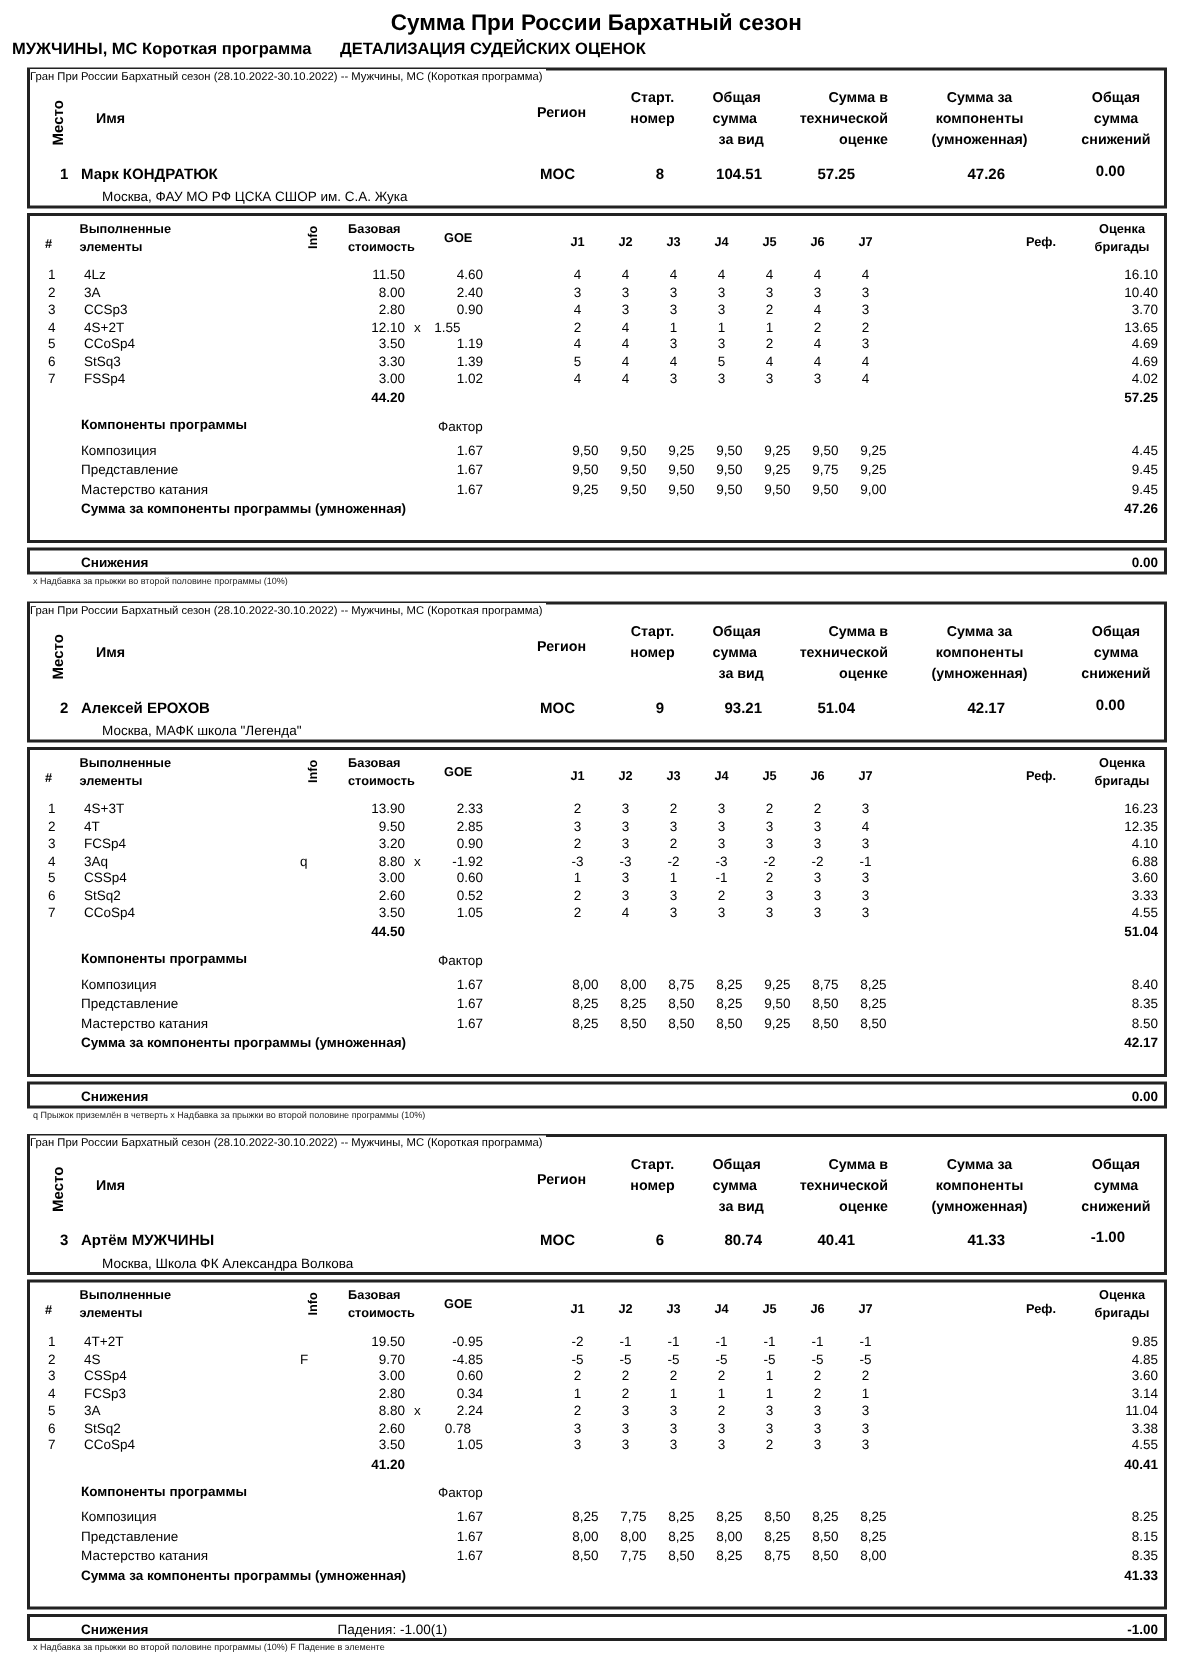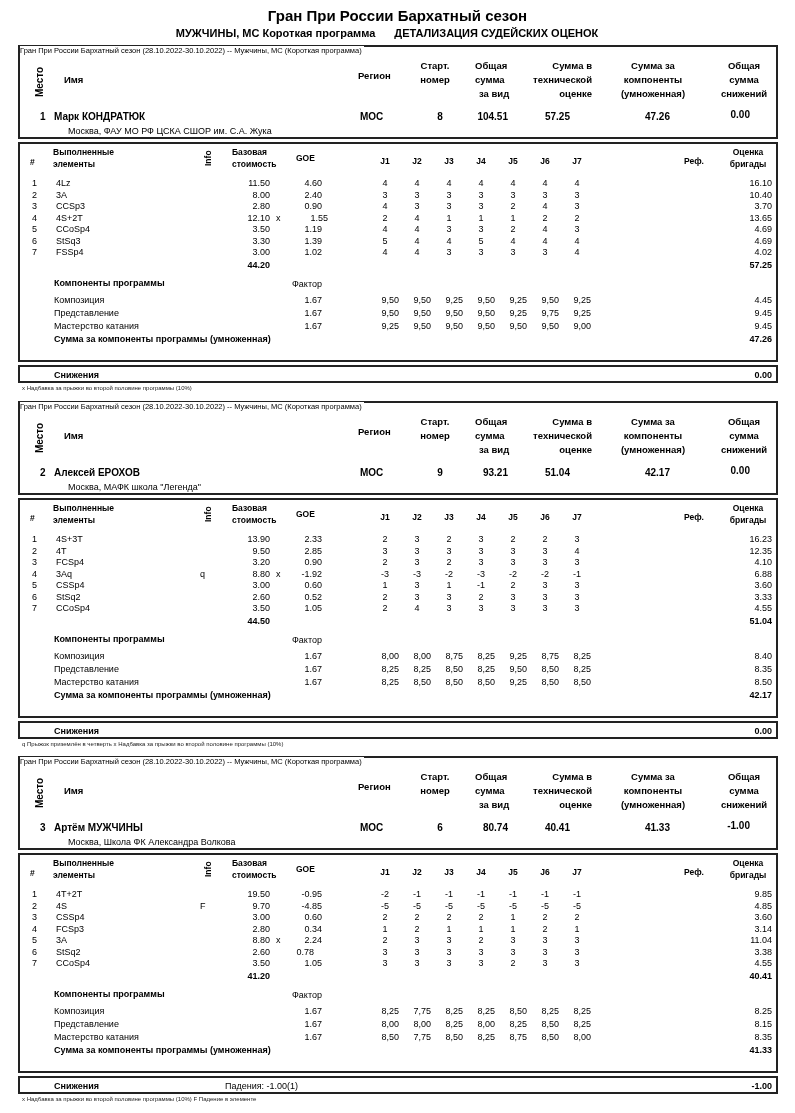--- a/index.html
+++ b/index.html
@@ -1,20 +1,20 @@
 <!DOCTYPE html>
 <html><head>
 <meta charset="utf-8">
 <style>
   * { box-sizing: border-box; margin: 0; padding: 0; }
   html, body { width: 795px; height: 1113px; background: #ffffff; }
   body { font-family: "Liberation Sans", sans-serif; color: #000; position: relative; overflow: hidden; }
 
   .title1 { position: absolute; top: 7px; left: 0; width: 795px; text-align: center; font-weight: bold; font-size: 15px; }
-  .title2 { position: absolute; top: 27px; left: 0; width: 774px; text-align: center; font-weight: bold; font-size: 11px; }
+  .title2 { position: absolute; top: 27px; left: 0; width: 774px; font-weight: bold; font-size: 11px; }
   .title2 span { display: inline-block; margin: 0 8px; }
 
   .block { position: absolute; left: 18px; width: 760px; }
 
   .hdrbox { position: absolute; left: 0; width: 760px; border: 2px solid #222; }
   .caption { position: absolute; left: 0; top: -1px; font-size: 7.5px; white-space: nowrap; background: #fff; padding-right: 2px; }
   .h-bold { font-weight: bold; font-size: 9.5px; position: absolute; line-height: 14px; }
   .vert { position: absolute; transform: rotate(-90deg); transform-origin: left top; font-weight: bold; font-size: 10px; }
   .name { position: absolute; font-weight: bold; font-size: 10px; }
   .club { position: absolute; font-size: 9px; }
@@ -26,21 +26,21 @@
   .r { text-align: right; }
   .c { text-align: center; }
   .b { font-weight: bold; }
 
   .dedbox { position: absolute; left: 0; width: 760px; border: 2px solid #222; }
   .footnote { position: absolute; left: 6px; font-size: 6px; white-space: nowrap; color: #222; }
 </style>
 </head>
 <body>
 
-<div class="title1">Гран При России Бархатный сезон</div>
+<div class="title1">Сумма При России Бархатный сезон</div>
 <div class="title2">
   <span>МУЖЧИНЫ, МС Короткая программа</span>
   <span>ДЕТАЛИЗАЦИЯ СУДЕЙСКИХ ОЦЕНОК</span>
 </div>
 
 <div id="blocks">
     <div class="block" style="top:45px;height:350px;">
       <div class="hdrbox" style="top:0;height:94px;">
         <div class="caption">Гран При России Бархатный сезон (28.10.2022-30.10.2022)  --  Мужчины, МС  (Короткая программа)</div>
         <div class="vert" style="left:14px;top:50px;">Место</div>
@@ -151,21 +151,21 @@
           <div class="cell c" style="left:510px;top:57px;width:30px;">4</div>
           <div class="cell c" style="left:542px;top:57px;width:30px;">3</div>
           <div class="cell r" style="left:700px;top:57px;width:52px;">3.70</div>
         </div>
         <div>
           <div class="cell" style="left:12px;top:68.5px;">4</div>
           <div class="cell" style="left:36px;top:68.5px;">4S+2T</div>
           <div class="cell" style="left:180px;top:68.5px;"></div>
           <div class="cell r" style="left:210px;top:68.5px;width:40px;">12.10</div>
           <div class="cell" style="left:256px;top:68.5px;">x</div>
-          <div class="cell r" style="left:272px;top:68.5px;width:36px;">1.55</div>
+          <div class="cell r" style="left:251px;top:68.5px;width:36px;">1.55</div>
           <div class="cell c" style="left:350px;top:68.5px;width:30px;">2</div>
           <div class="cell c" style="left:382px;top:68.5px;width:30px;">4</div>
           <div class="cell c" style="left:414px;top:68.5px;width:30px;">1</div>
           <div class="cell c" style="left:446px;top:68.5px;width:30px;">1</div>
           <div class="cell c" style="left:478px;top:68.5px;width:30px;">1</div>
           <div class="cell c" style="left:510px;top:68.5px;width:30px;">2</div>
           <div class="cell c" style="left:542px;top:68.5px;width:30px;">2</div>
           <div class="cell r" style="left:700px;top:68.5px;width:52px;">13.65</div>
         </div>
         <div>

